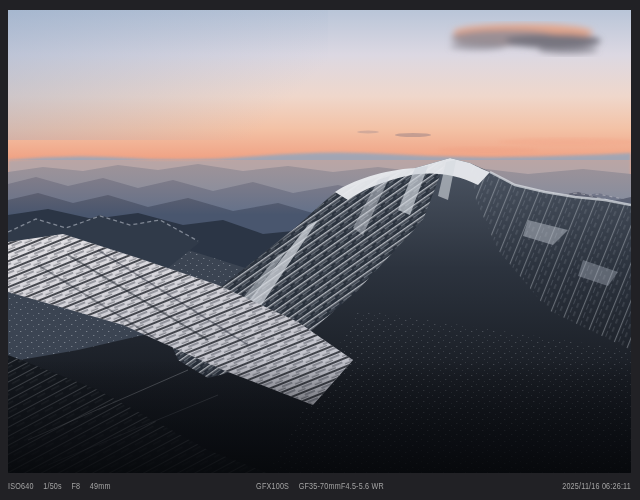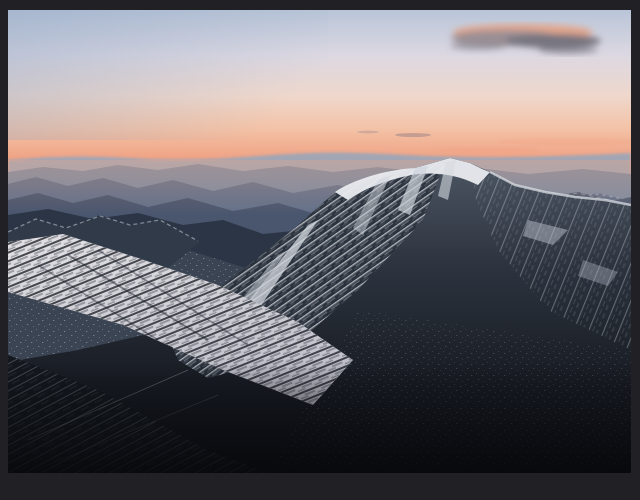--- a/index.html
+++ b/index.html
@@ -163,14 +163,27 @@
         <path d="M0,345 L90,380 L200,440 L260,463 L0,463 Z" fill="#14181e"></path>
         <path d="M0,345 L90,380 L200,440 L260,463 L0,463 Z" fill="url(#whisps)" opacity="0.55"></path>
         <path d="M20,430 L180,360" stroke="#cfd3da" stroke-width="1" opacity="0.3" fill="none"></path>
         <path d="M40,455 L210,385" stroke="#b9bec8" stroke-width="0.8" opacity="0.25" fill="none"></path>
       </g>
 
       <rect x="0" y="350" width="623" height="113" fill="url(#fadeDark)"></rect>
     </svg>
   </div>
 
+  <div class="caption">
+    <div class="cap cap-left">
+      <span>ISO640</span>
+      <span>1/50s</span>
+      <span>F8</span>
+      <span>49mm</span>
+    </div>
+    <div class="cap cap-center">
+      <span>GFX100S</span>
+      <span>GF35-70mmF4.5-5.6 WR</span>
+    </div>
+    <div class="cap cap-right">2025/11/16 06:26:11</div>
+  </div>
 
 </div>
 
 </body></html>

